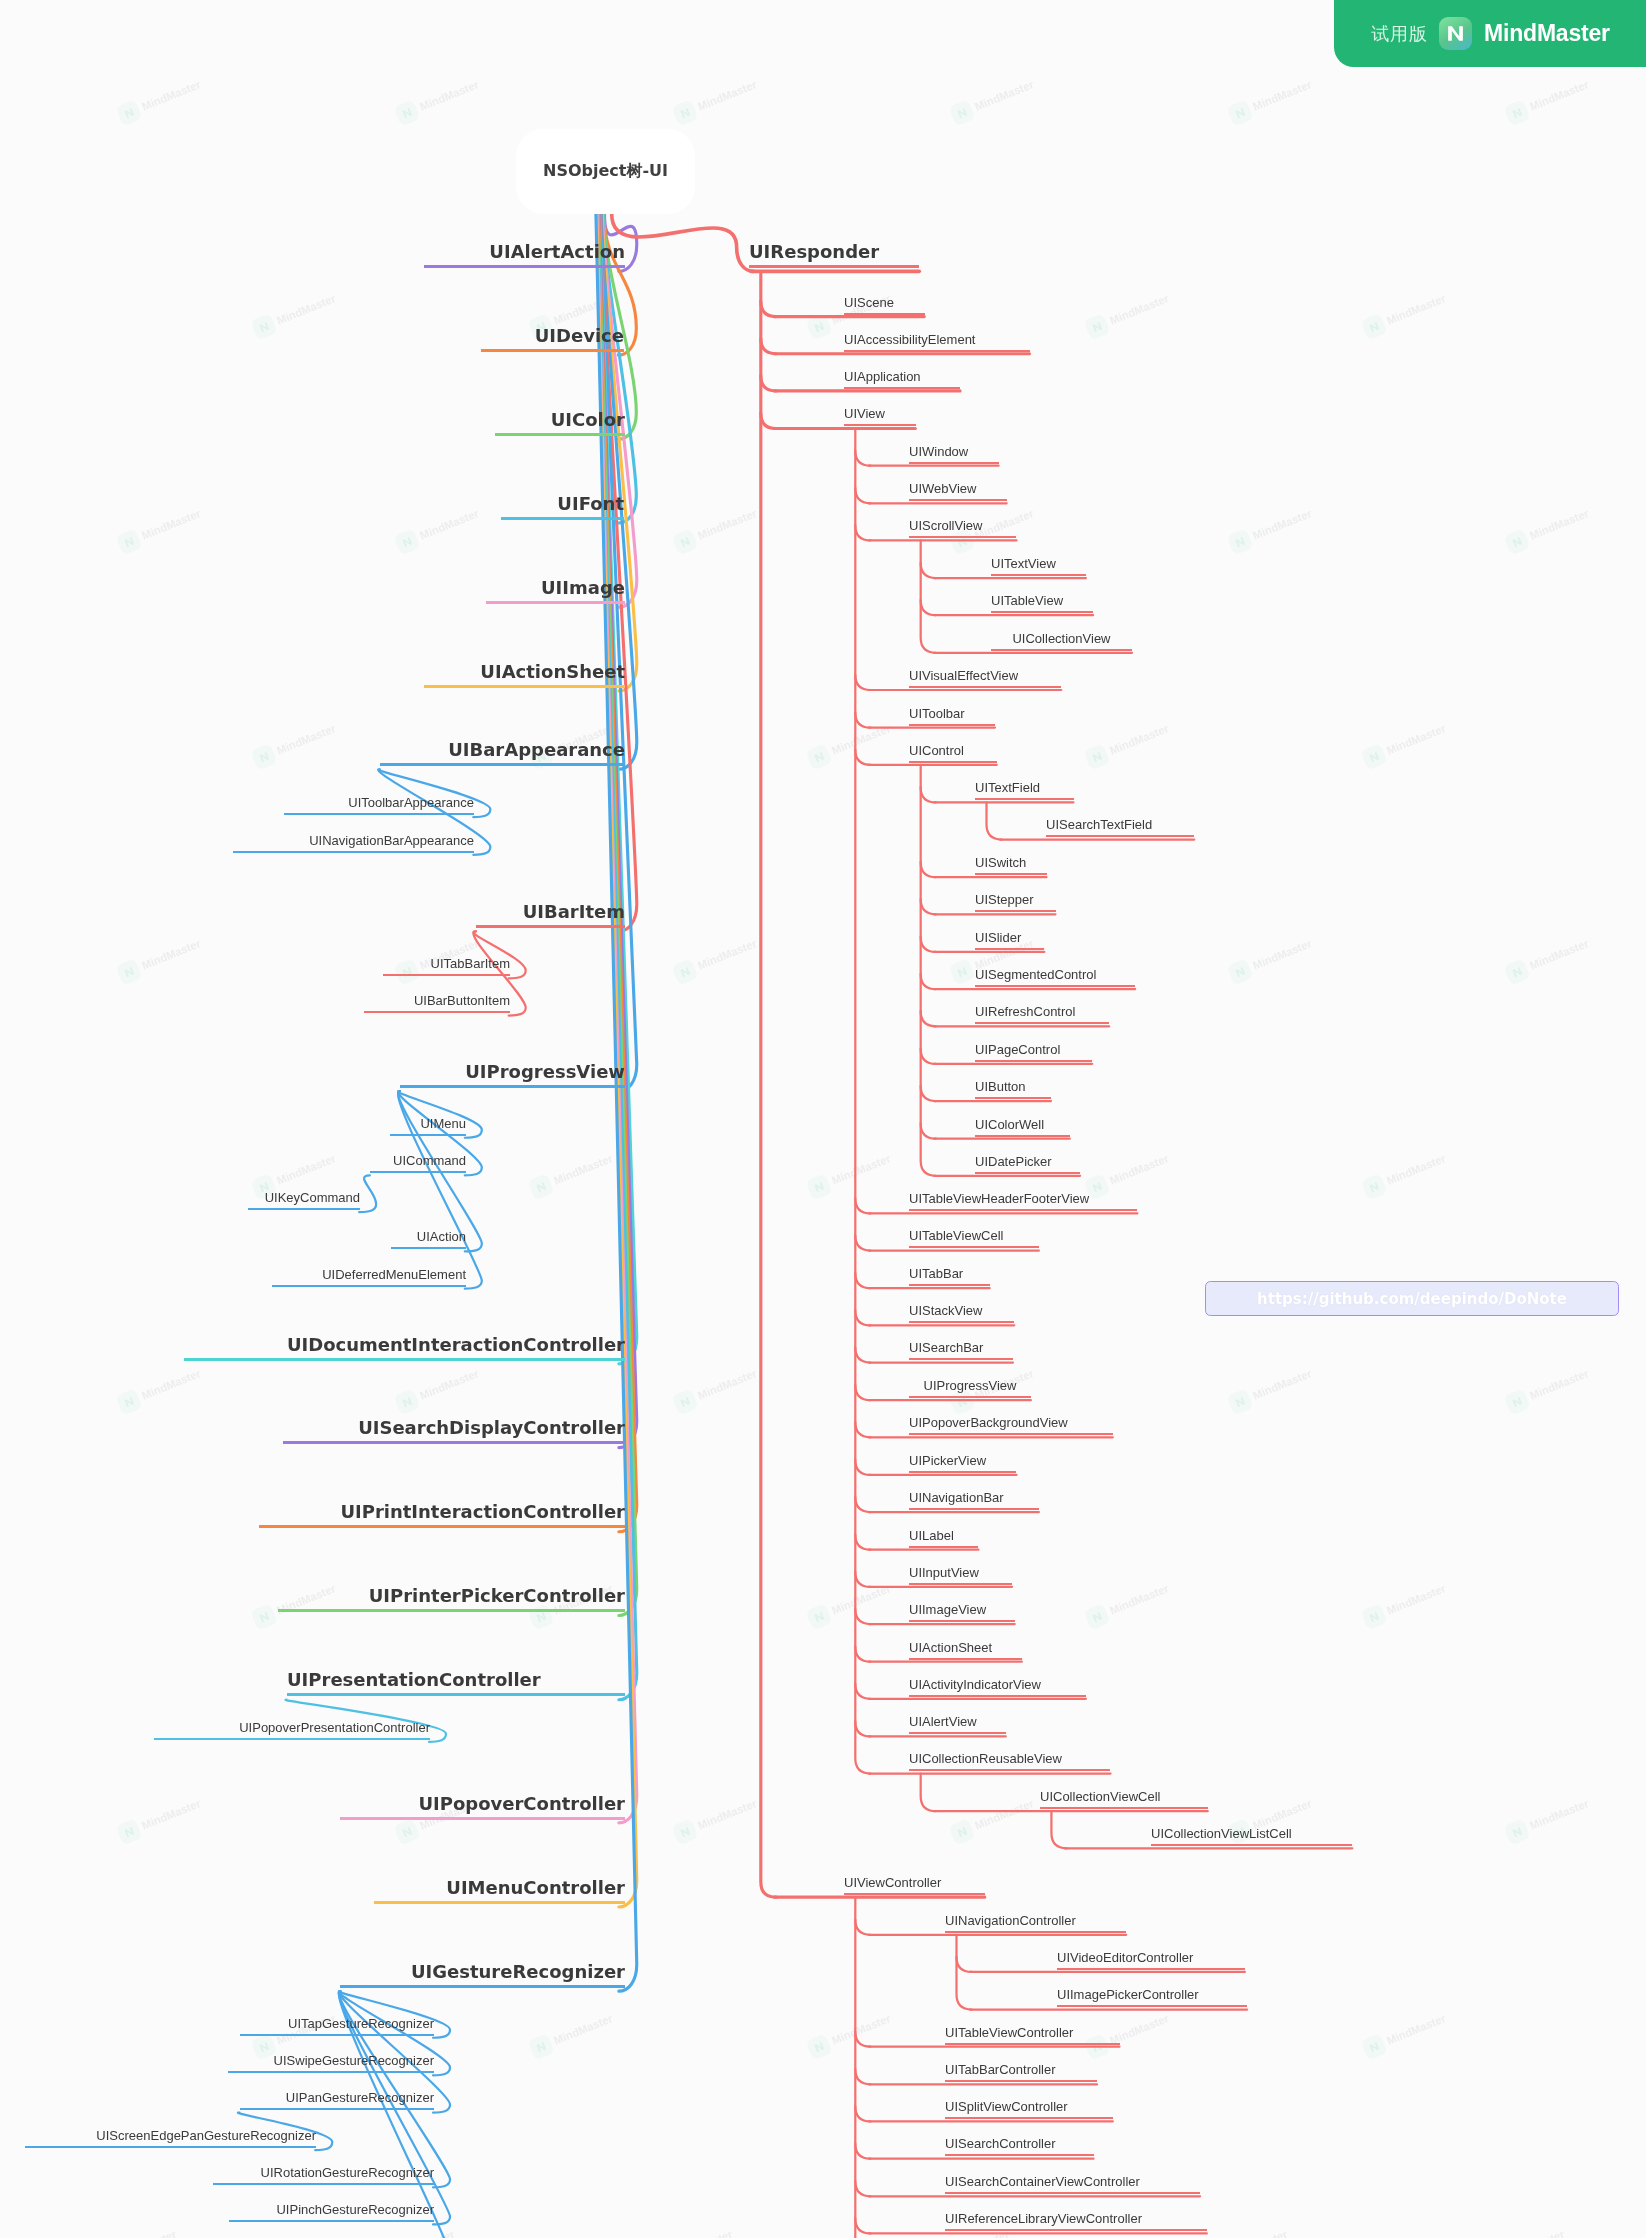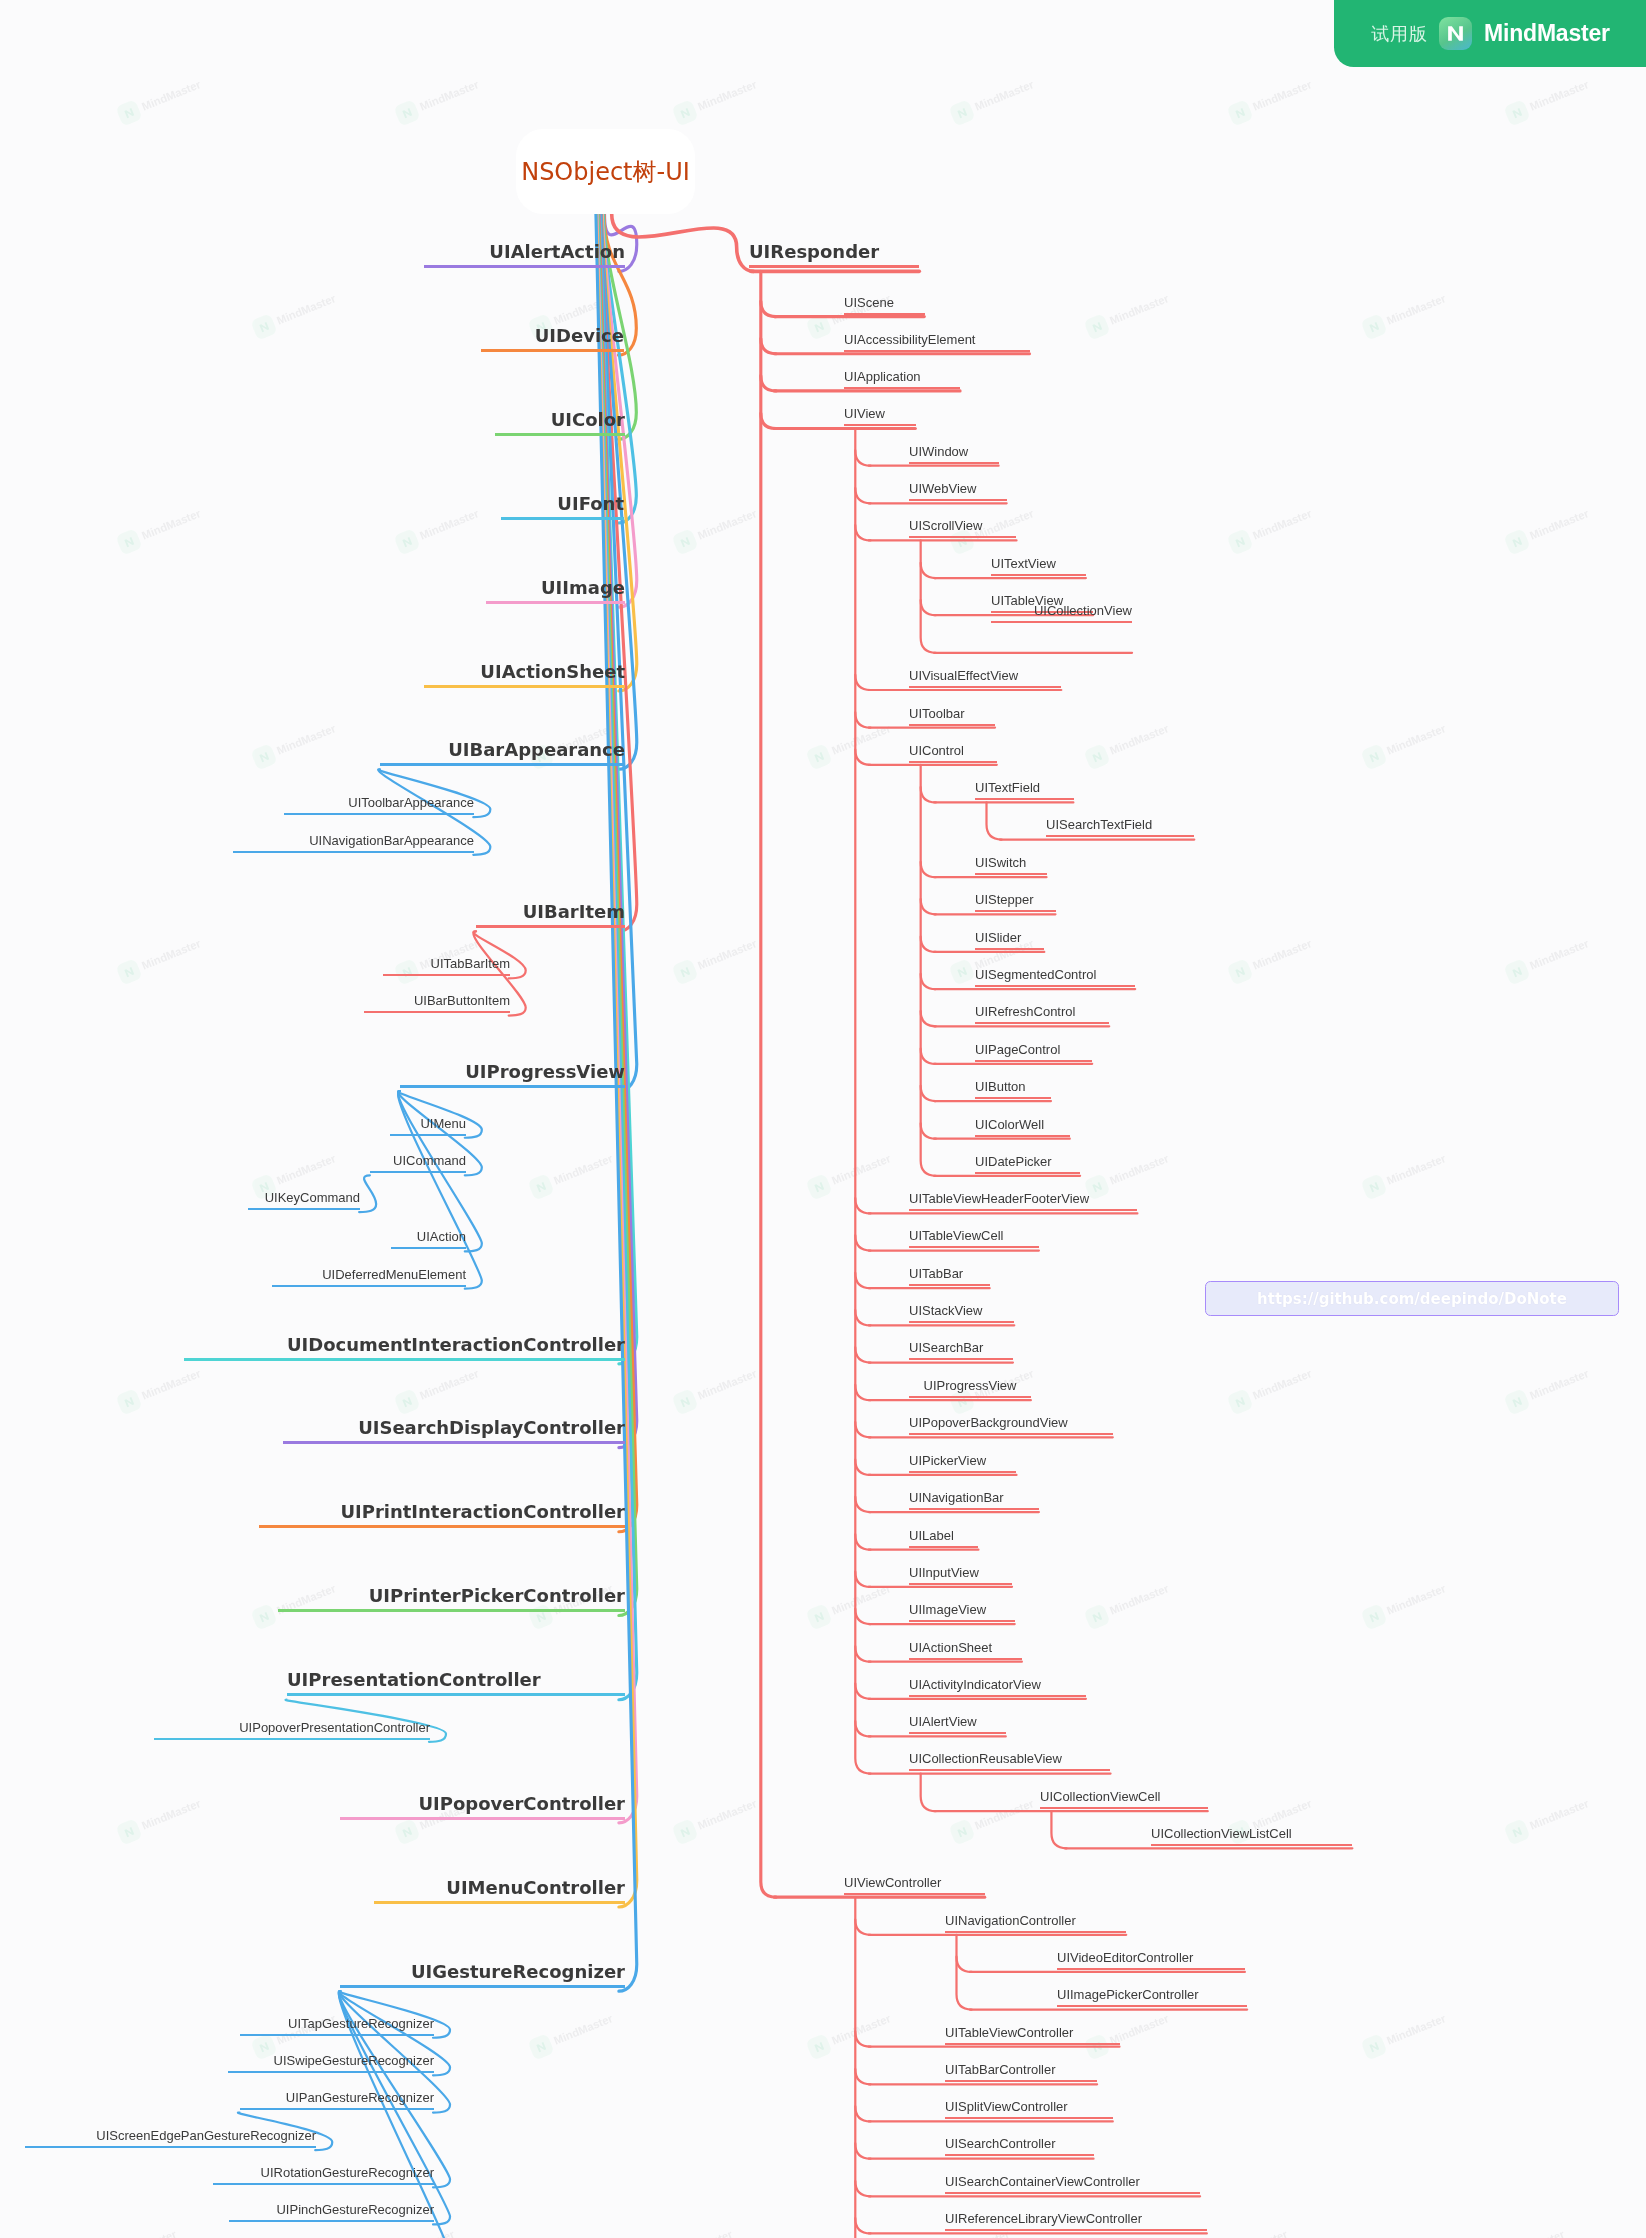--- a/index.html
+++ b/index.html
@@ -61,21 +61,21 @@
   #root-node {
     position: absolute;
     left: 516px; top: 129px;
     width: 179px; height: 85px;
     background: #ffffff;
     border-radius: 27px;
     display:flex; align-items:center; justify-content:center;
     z-index: 6;
   }
   #root-node .root-label {
-    font-size: 24px; font-weight: normal; color: #c2410c;
+    font-size: 16px; font-weight: bold; color: #404040;
     font-family: "DejaVu Sans", sans-serif;
     white-space: nowrap;
   }
 
   
   .node {
     position: absolute;
     z-index: 5;
     white-space: nowrap;
     color: #3a3a3a;
@@ -994,21 +994,21 @@
     </div>
     <div class="node lvl3" style="left: 909px; top: 519px; width: 107px; border-bottom: 2.2px solid rgb(244, 112, 110); text-align: left;">
       <span class="txt">UIScrollView</span>
     </div>
     <div class="node lvl4" style="left: 991px; top: 557px; width: 95px; border-bottom: 2.2px solid rgb(244, 112, 110); text-align: left;">
       <span class="txt">UITextView</span>
     </div>
     <div class="node lvl4" style="left: 991px; top: 594px; width: 102px; border-bottom: 2.2px solid rgb(244, 112, 110); text-align: left;">
       <span class="txt">UITableView</span>
     </div>
-    <div class="node lvl4" style="left: 991px; top: 604px; width: 141px; border-bottom: 2.2px solid rgb(244, 112, 110); text-align: right;">
+    <div class="node lvl4" style="left: 991px; top: 632px; width: 141px; border-bottom: 2.2px solid rgb(244, 112, 110); text-align: center;">
       <span class="txt">UICollectionView</span>
     </div>
     <div class="node lvl3" style="left: 909px; top: 669px; width: 152px; border-bottom: 2.2px solid rgb(244, 112, 110); text-align: left;">
       <span class="txt">UIVisualEffectView</span>
     </div>
     <div class="node lvl3" style="left: 909px; top: 707px; width: 86px; border-bottom: 2.2px solid rgb(244, 112, 110); text-align: left;">
       <span class="txt">UIToolbar</span>
     </div>
     <div class="node lvl3" style="left: 909px; top: 744px; width: 88px; border-bottom: 2.2px solid rgb(244, 112, 110); text-align: left;">
       <span class="txt">UIControl</span>

